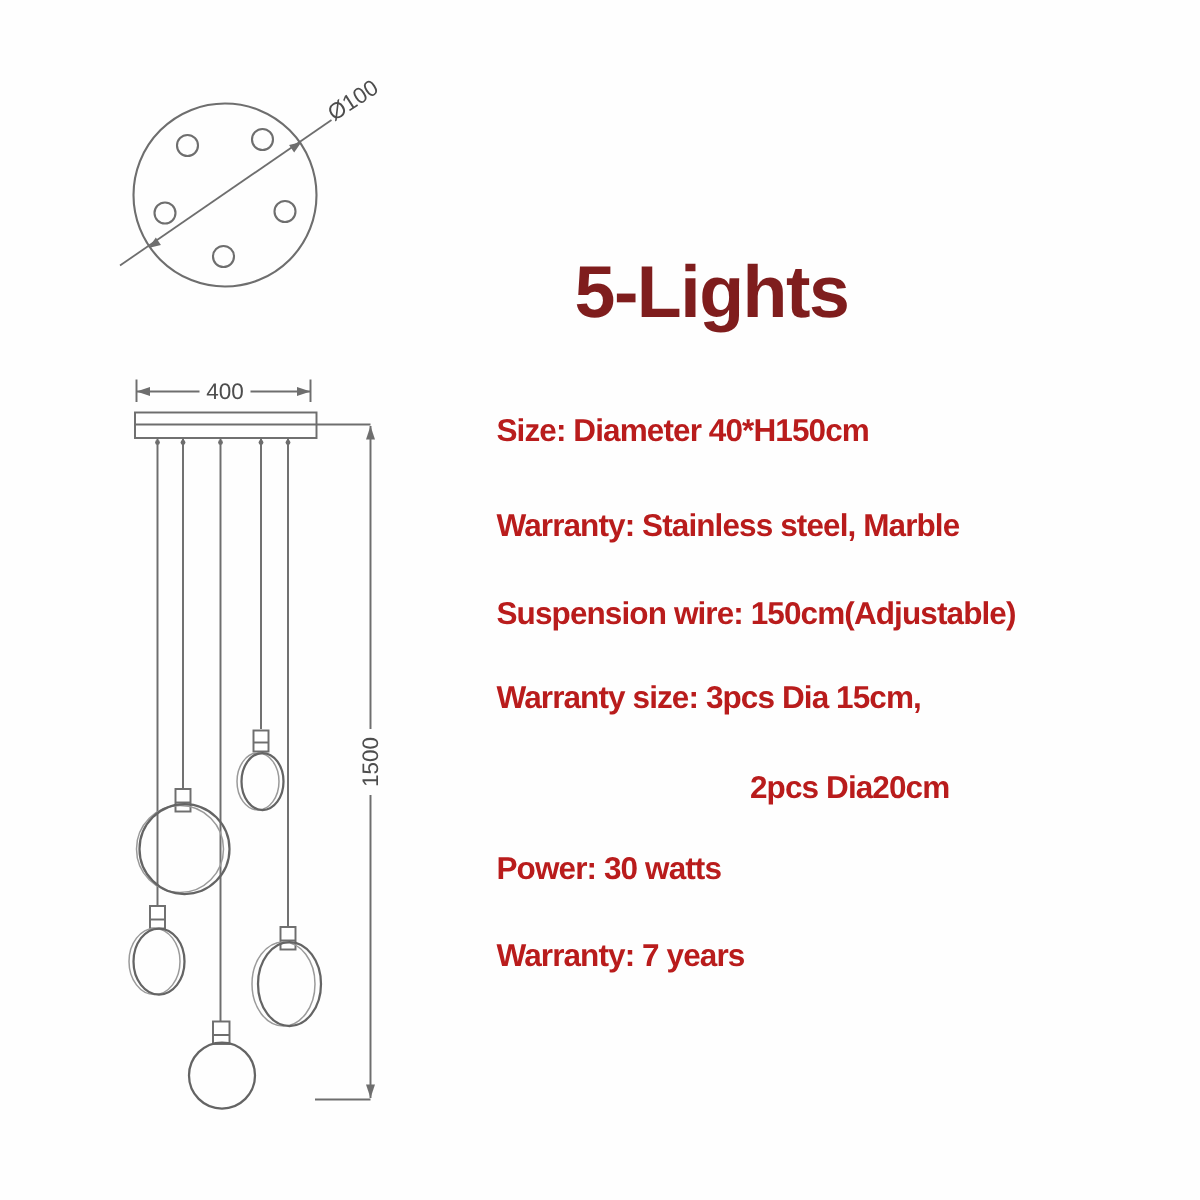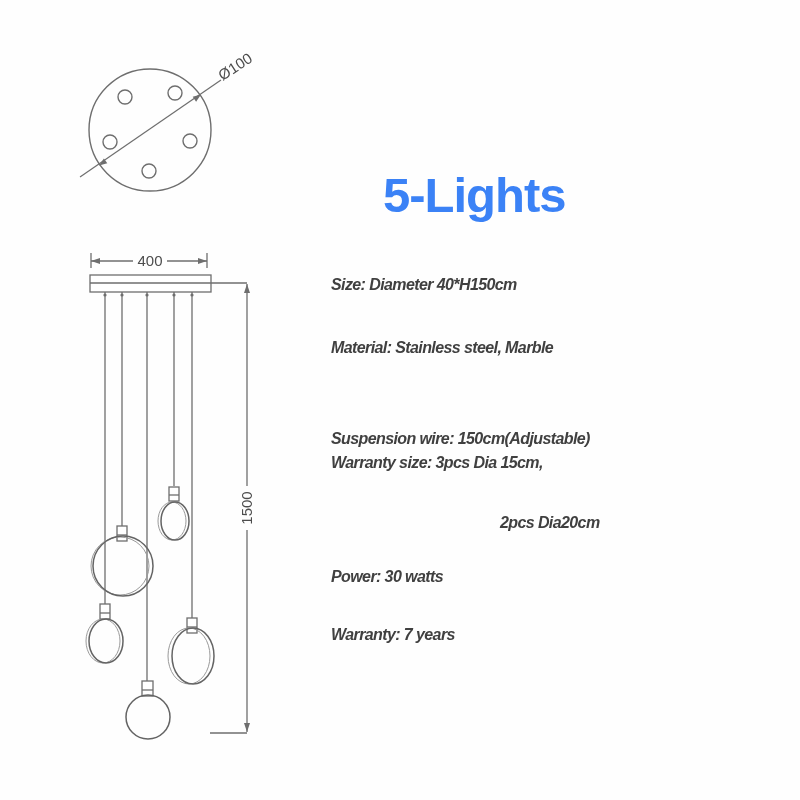--- a/index.html
+++ b/index.html
@@ -3,31 +3,31 @@
 <meta charset="utf-8">
 <style>
   html,body{margin:0;padding:0;background:#ffffff;}
   #canvas{
     position:relative;width:800px;height:800px;background:#fefefe;overflow:hidden;
     font-family:"Liberation Sans", sans-serif;
   }
   .drawing-svg{position:absolute;left:0;top:0;}
   .product-title{
     position:absolute;left:383px;top:169px;
-    font-size:49px;font-weight:bold;color:#3b82f6;letter-spacing:-1px;
+    font-size:49px;font-weight:bold;color:#7f1d1d;letter-spacing:-1px;
     white-space:nowrap;line-height:1.1;
   }
   .spec{
     position:absolute;left:331px;
-    font-size:16px;font-weight:bold;color:#404040;letter-spacing:-0.6px;
-    white-space:nowrap;line-height:1.2;font-style:italic;
+    font-size:21px;font-weight:bold;color:#b91c1c;letter-spacing:-0.6px;
+    white-space:nowrap;line-height:1.2;
   }
   .spec-size{top:275px;}
   .spec-material{top:338px;}
-  .spec-suspension{top:397px;margin-top:32px;}
+  .spec-suspension{top:397px;}
   .spec-pendant1{top:453px;}
   .spec-pendant2{top:513px;left:500px;}
   .spec-power{top:567px;}
   .spec-warranty{top:625px;}
   .dim-label{
     font-family:"Liberation Sans", sans-serif;
     font-size:15px;fill:#4d4d4d;font-weight:normal;
   }
 </style>
 </head>
@@ -117,21 +117,21 @@
         <line x1="210" y1="733" x2="247" y2="733"></line>
         <text class="dim-label" transform="translate(252,508) rotate(-90)" text-anchor="middle" stroke="none" fill="#4d4d4d">1500</text>
       </g>
     </g>
   </svg>
 
   <div>
     <div class="product-title">5-Lights</div>
 
     <div class="spec spec-size">Size: Diameter 40*H150cm</div>
-    <div class="spec spec-material">Material: Stainless steel, Marble</div>
+    <div class="spec spec-material">Warranty: Stainless steel, Marble</div>
     <div class="spec spec-suspension">Suspension wire: 150cm(Adjustable)</div>
     <div class="spec spec-pendant1">Warranty size: 3pcs Dia 15cm,</div>
     <div class="spec spec-pendant2">2pcs Dia20cm</div>
     <div class="spec spec-power">Power: 30 watts</div>
     <div class="spec spec-warranty">Warranty: 7 years</div>
   </div>
 
 </div>
 
 </body></html>

